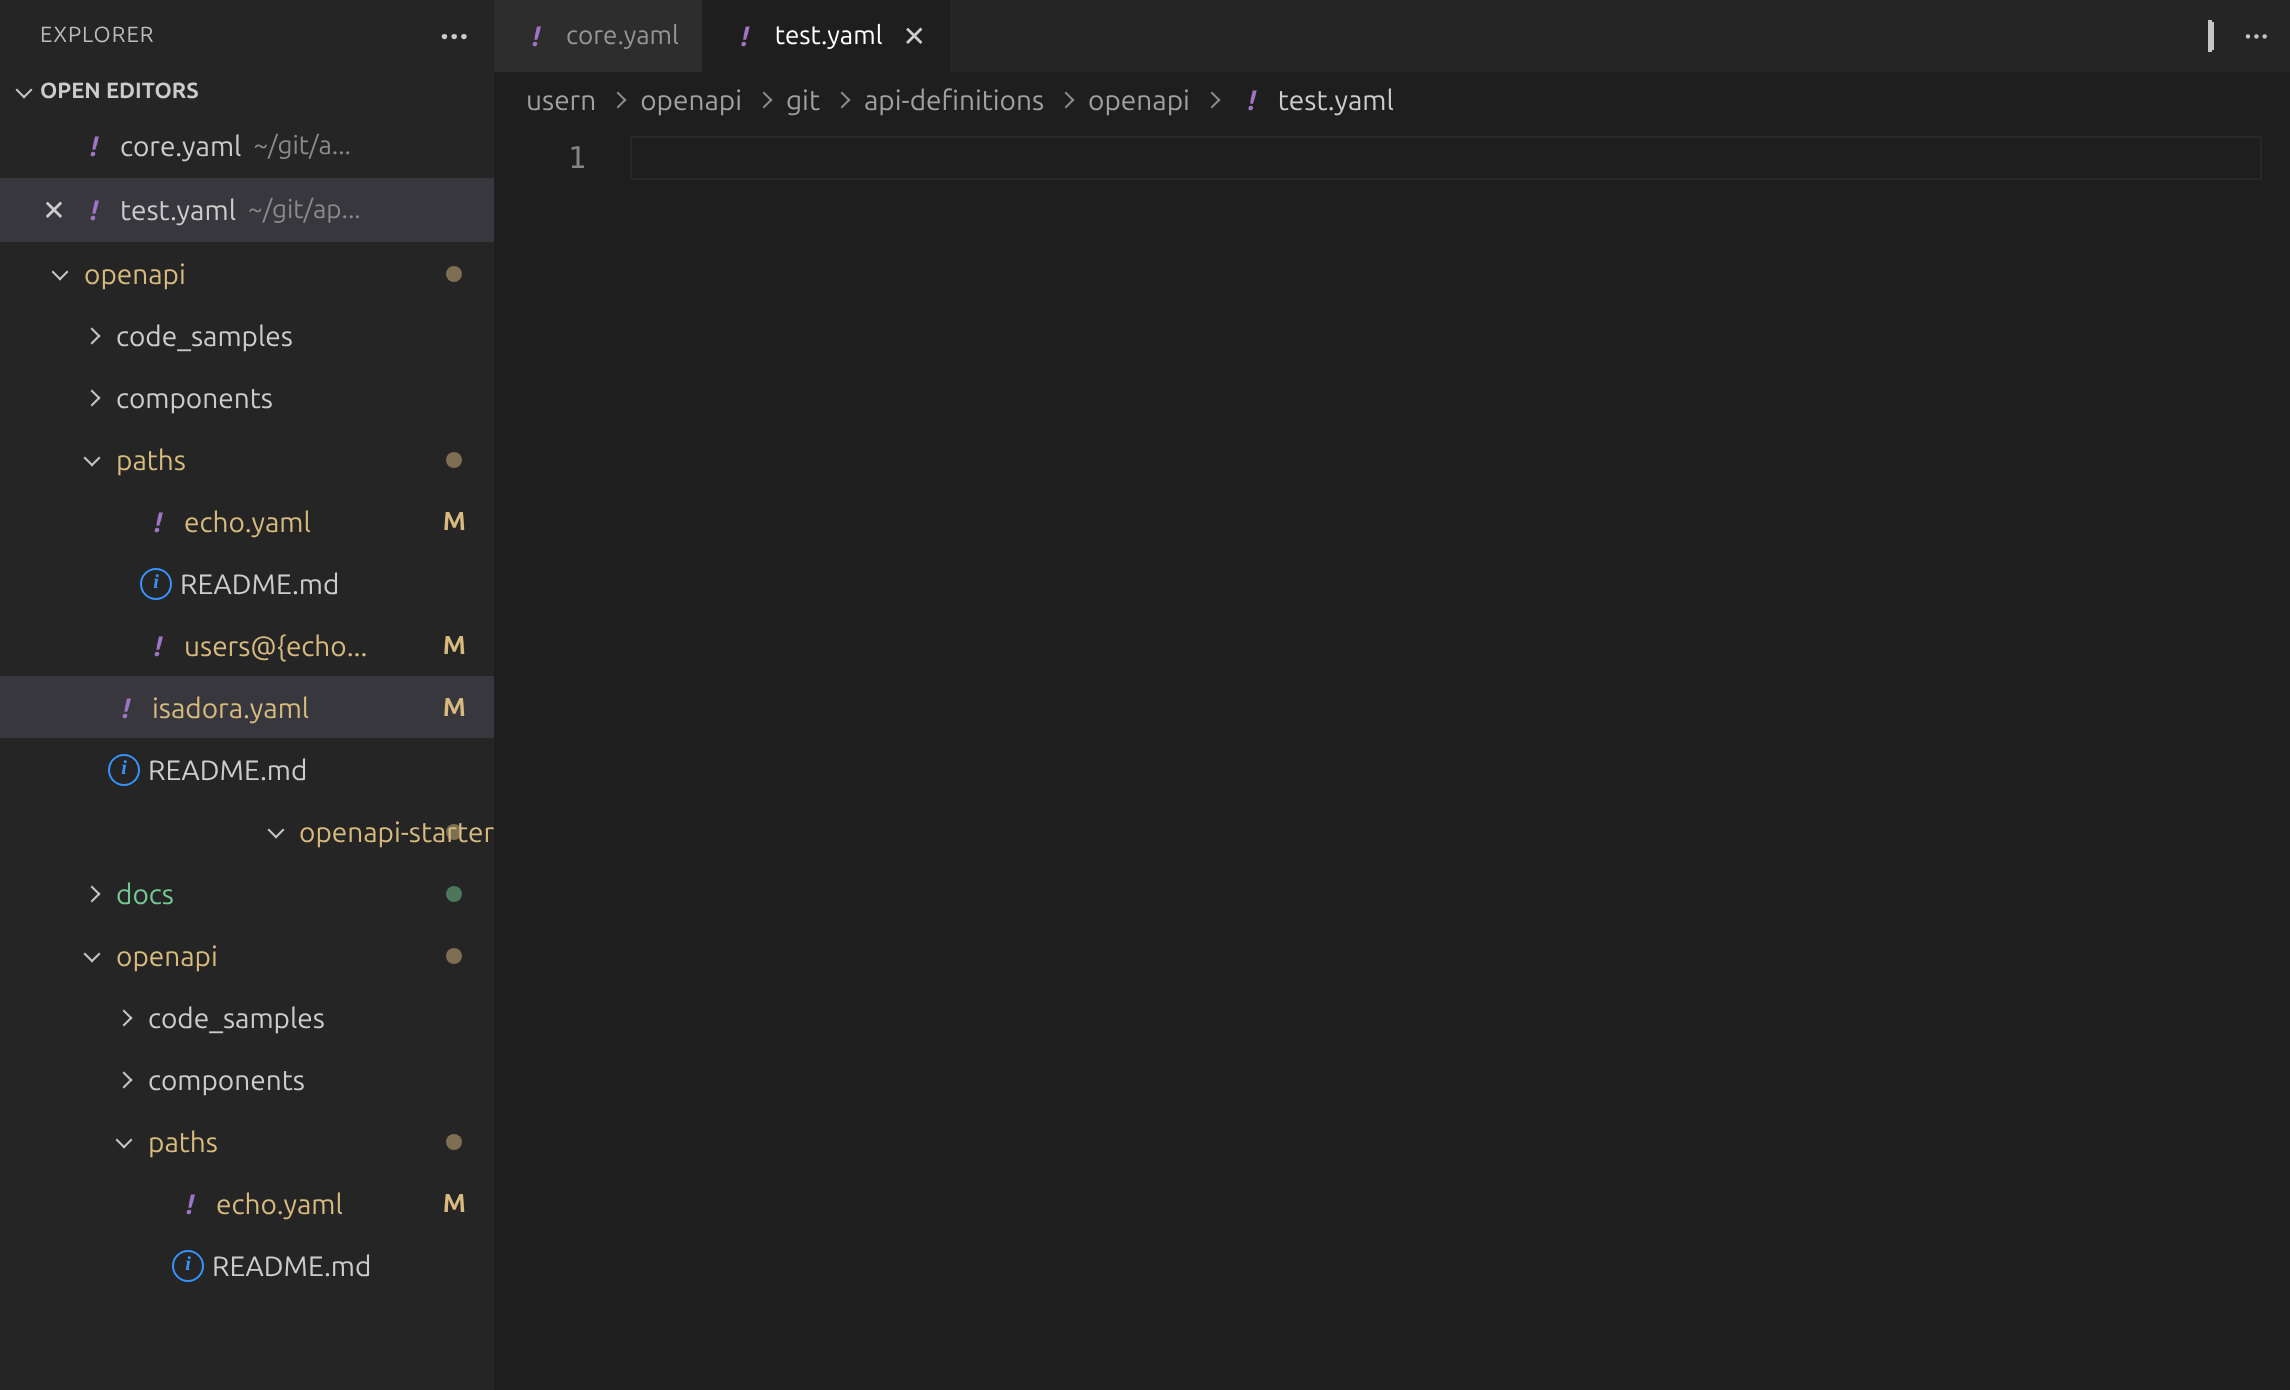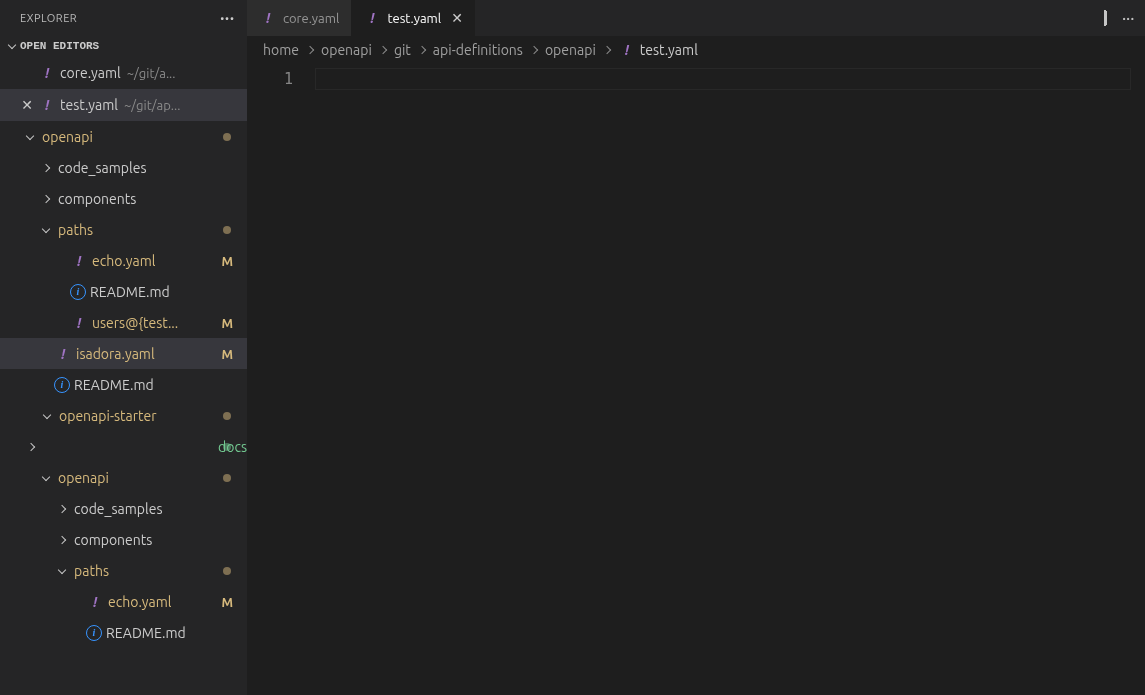--- a/index.html
+++ b/index.html
@@ -3,21 +3,21 @@
 <meta charset="utf-8">
 <style>
   * { box-sizing: border-box; margin: 0; padding: 0; }
   html, body { width: 1145px; height: 695px; overflow: hidden; font-family: -apple-system, BlinkMacSystemFont, "Segoe UI", Ubuntu, sans-serif; background: #1e1e1e; color: #cccccc; font-size: 13px; }
   body { display: flex; }
 
   .sidebar { width: 247px; height: 100%; background: #252526; display: flex; flex-direction: column; }
   .sidebar-header { height: 35px; display: flex; align-items: center; justify-content: space-between; padding: 0 12px 0 20px; color: #bbbbbb; font-size: 11px; letter-spacing: 0.5px; }
   .sidebar-header .more { color: #cccccc; font-size: 16px; letter-spacing: 1px; font-weight: bold; cursor: pointer; }
 
-  .section-header { height: 22px; display: flex; align-items: center; padding-left: 4px; font-size: 11px; font-weight: 700; color: #cccccc; cursor: pointer; font-family: Liberation Mono, monospace; }
+  .section-header { height: 22px; display: flex; align-items: center; padding-left: 4px; font-size: 11px; font-weight: 700; color: #cccccc; cursor: pointer; }
   .section-header .tw { width: 16px; display: flex; justify-content: center; }
 
   .open-editor-item { height: 32px; display: flex; align-items: center; padding-left: 16px; font-size: 14px; color: #cccccc; cursor: pointer; }
   .open-editor-item.active { background: #37373d; }
   .close-slot { width: 22px; display: flex; justify-content: center; }
   .close-x { color: #cccccc; font-size: 14px; }
   .yaml-bang { color: #a074c4; font-weight: bold; font-size: 14px; font-style: italic; width: 18px; display:inline-block; text-align:center; }
   .fname { margin-left: 4px; }
   .fpath { color: #8a8a8a; margin-left: 6px; font-size: 13px; white-space: nowrap; overflow: hidden; text-overflow: ellipsis; }
 
@@ -123,42 +123,42 @@
         <span class="status-m amber">M</span>
       </div>
       <div class="tree-row" style="padding-left: 54px;">
         <span style="width:16px;display:inline-block"></span>
         <span class="info-icon">i</span>
         <span class="label ">README.md</span>
       </div>
       <div class="tree-row" style="padding-left: 54px;">
         <span style="width:16px;display:inline-block"></span>
         <span class="yaml-bang">!</span>
-        <span class="label amber">users@{test...</span>
+        <span class="label amber">users@{echo...</span>
         <span class="status-m amber">M</span>
       </div>
       <div class="tree-row selected" style="padding-left: 38px;">
         <span style="width:16px;display:inline-block"></span>
         <span class="yaml-bang">!</span>
         <span class="label amber">isadora.yaml</span>
         <span class="status-m amber">M</span>
       </div>
       <div class="tree-row" style="padding-left: 38px;">
         <span style="width:16px;display:inline-block"></span>
         <span class="info-icon">i</span>
         <span class="label ">README.md</span>
       </div>
-      <div class="tree-row" style="padding-left: 39px;">
+      <div class="tree-row" style="padding-left: 8px; justify-content: flex-end;">
         <span class="tw-icon">
           <span class="chev-down"></span>
         </span>
         <span class="label amber">openapi-starter</span>
         <span class="status-dot" style="background:#d7ba7d80"></span>
       </div>
-      <div class="tree-row" style="padding-left: 23px; justify-content: space-between;">
+      <div class="tree-row" style="padding-left: 38px;">
         <span class="tw-icon">
           <span class="chev-right"></span>
         </span>
         <span class="label green">docs</span>
         <span class="status-dot" style="background:#73c99180"></span>
       </div>
       <div class="tree-row" style="padding-left: 38px;">
         <span class="tw-icon">
           <span class="chev-down"></span>
         </span>
@@ -212,21 +212,21 @@
         </div>
       </div>
     <div class="tabbar-spacer"></div>
     <div class="tabbar-actions">
       <span><span class="split-icon"></span></span>
       <span class="more-dots">···</span>
     </div>
   </div>
 
   <div class="breadcrumbs" id="breadcrumbs">
-      <span class="crumb">home</span>
+      <span class="crumb">usern</span>
       <span class="sep">
         <span class="chev"></span>
       </span>
       <span class="crumb">openapi</span>
       <span class="sep">
         <span class="chev"></span>
       </span>
       <span class="crumb">git</span>
       <span class="sep">
         <span class="chev"></span>

